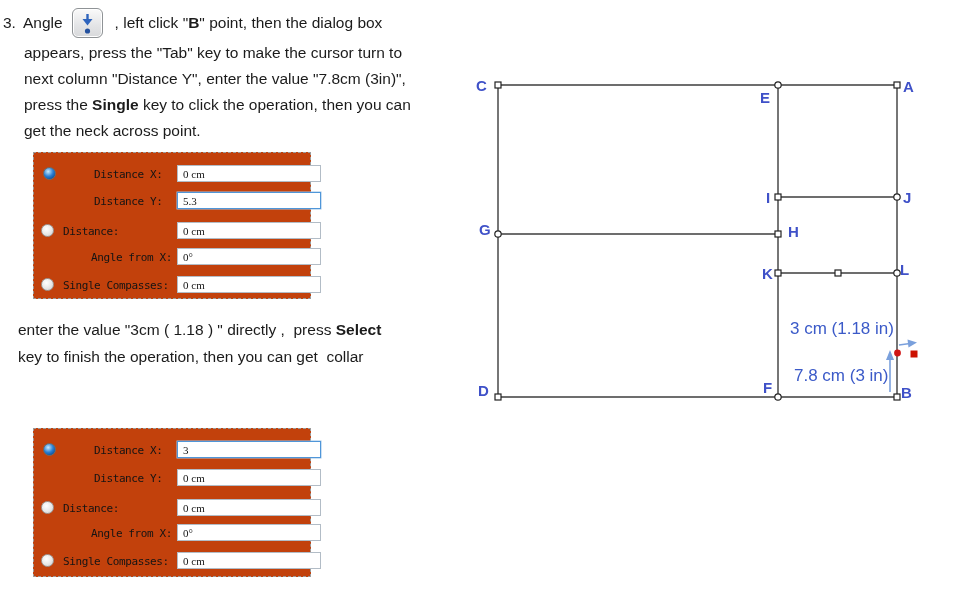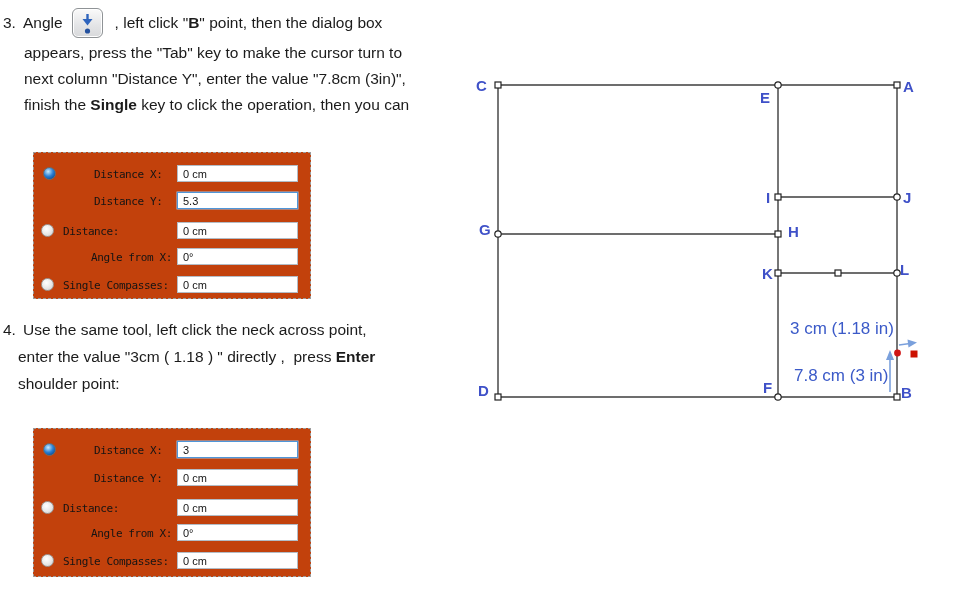--- a/index.html
+++ b/index.html
@@ -20,23 +20,23 @@
              background:linear-gradient(#fafafa,#e3e4e6 60%,#d8d9db);
              box-shadow:inset 0 0 0 1px #fff; position:relative; flex:0 0 auto; }
   .toolbtn svg { position:absolute; left:0; top:1px; }
 
   
   .dlg { position:absolute; width:278px; height:147px;
          border:1px dashed #9c9c9c; background:#c2410c; }
   .drow { position:absolute; left:0; right:0; height:19px;
           font-family:"DejaVu Sans Mono", monospace; font-size:11px; color:#141414; }
   .dlabel { position:absolute; top:3px; letter-spacing:-0.4px; white-space:pre; }
-  .dinput { position:absolute; left:143px; top:0; width:121px; height:17px;
+  .dinput { position:absolute; left:143px; top:0; width:144px; height:17px;
             border:1px solid #b2bcc6; background:#fff; padding:2px 0 0 5px;
-            font-family:Liberation Sans, sans-serif; font-size:11px; white-space:pre; }
+            font-family:Liberation Serif, serif; font-size:11px; white-space:pre; }
   .dinput.focus { border:1px solid #4f96d9; box-shadow:0 0 0 0.5px #9cc3e8; }
   .radio { position:absolute; width:13px; height:13px; border-radius:50%; top:2px; }
   .radio.on  { background:radial-gradient(circle at 38% 32%, #c9ecff 0%, #2a7fd4 48%, #0b4a92 85%);
                border:1px solid #6b6b6b; }
   .radio.off { background:radial-gradient(circle at 40% 35%, #ffffff 0%, #e8e8e8 55%, #c9c9c9 100%);
                border:1px solid #9d9d9d; }
 
   
   #diagram { position:absolute; left:460px; top:60px; }
   #diagram text { font-family:"Liberation Sans", sans-serif; }
@@ -56,21 +56,22 @@
         <svg width="29" height="28" viewBox="0 0 29 28">
           <line x1="14.5" y1="4" x2="14.5" y2="9" stroke="#2e64bd" stroke-width="2.4"></line>
           <polygon points="14.5,15.5 9.5,9 19.5,9" fill="#2e64bd"></polygon>
           <circle cx="14.5" cy="21" r="2.6" fill="#24519f"></circle>
         </svg>
       </span>
       <span>, left click "</span><span class="bold">B</span><span>" point, then the dialog box</span>
     </div>
     <div class="line" style="padding-left:21px;">appears, press the "Tab" key to make the cursor turn to</div>
     <div class="line" style="padding-left:21px;">next column "Distance Y", enter the value "7.8cm (3in)",</div>
-    <div class="line" style="padding-left:21px;"><span>finish the </span><span class="bold">Single</span><span> key to click the operation, then you can</span></div>
+    <div class="line" style="padding-left:21px;"><span>press the </span><span class="bold">Single</span><span> key to click the operation, then you can</span></div>
+    <div class="line" style="padding-left:21px;">get the neck across point.</div>
   </div>
 
   <div class="dlg" style="left:33px; top:152px;">
     <div class="drow" style="top:12px;">
       <span class="radio on" style="left:9px;"></span>
       <span class="dlabel" style="left:60px;">Distance X:</span>
       <span class="dinput">0 cm</span>
     </div>
     <div class="drow" style="top:39px;">
       <span class="dlabel" style="left:60px;">Distance Y:</span>
@@ -86,23 +87,22 @@
       <span class="dinput">0°</span>
     </div>
     <div class="drow" style="top:123px;">
       <span class="radio off" style="left:7px;"></span>
       <span class="dlabel" style="left:29px;">Single Compasses:</span>
       <span class="dinput">0 cm</span>
     </div>
   </div>
 
   <div class="step" style="left:3px; top:316px; width:468px;">
-    <div class="line" style="line-height:27px;"><span class="num">4.</span><span>Use the same tool, left click the neck across point,</span></div>
-    <div class="line" style="line-height:27px; padding-left:15px;"><span>enter the value "3cm ( 1.18 ) " directly ,  press </span><span class="bold">Enter</span></div>
-    <div class="line" style="line-height:27px; padding-left:15px;">shoulder point:</div>
+    <div class="line" style="line-height:27px; padding-left:15px;"><span>enter the value "3cm ( 1.18 ) " directly ,  press </span><span class="bold">Select</span></div>
+    <div class="line" style="line-height:27px; padding-left:15px;">key to finish the operation, then you can get  collar</div>
   </div>
 
   <div class="dlg" style="left:33px; top:428px; height:149px;">
     <div class="drow" style="top:12px;">
       <span class="radio on" style="left:9px;"></span>
       <span class="dlabel" style="left:60px;">Distance X:</span>
       <span class="dinput focus">3</span>
     </div>
     <div class="drow" style="top:40px;">
       <span class="dlabel" style="left:60px;">Distance Y:</span>

